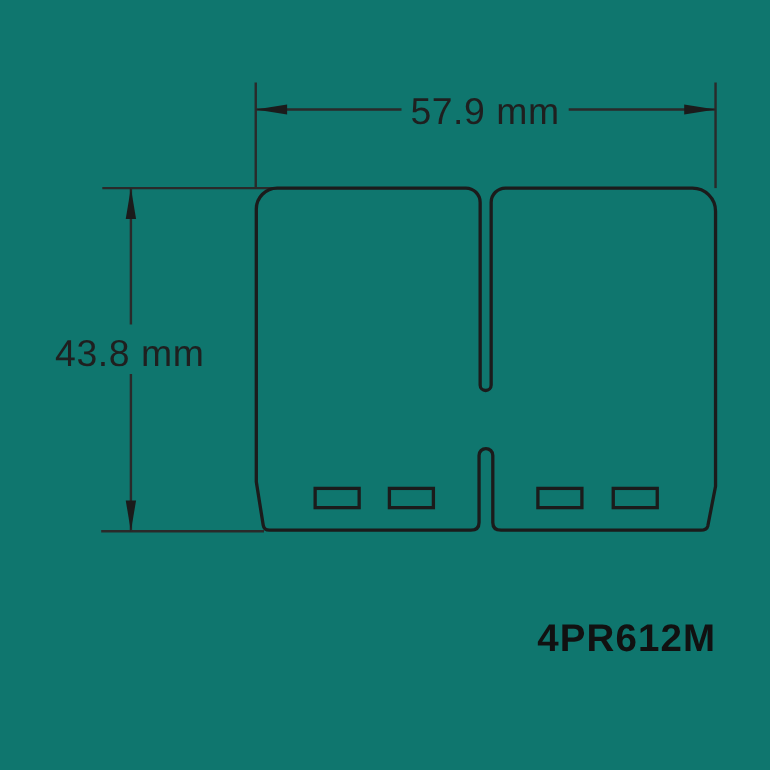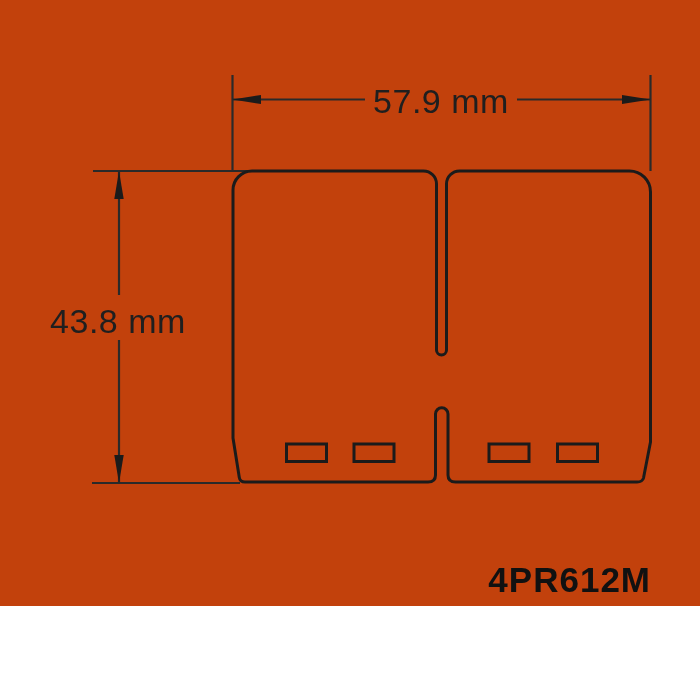--- a/index.html
+++ b/index.html
@@ -6,22 +6,22 @@
     margin: 0;
     padding: 0;
     width: 700px;
     height: 700px;
     background: #ffffff;
     font-family: "Liberation Sans", sans-serif;
   }
   .canvas {
     position: relative;
     width: 700px;
-    height: 606px;
-    background: #c2410c;
+    height: 700px;
+    background: #0f766e;
     overflow: hidden;
   }
   svg { display: block; }
   .outline {
     fill: none;
     stroke: #1b1b1b;
     stroke-width: 3;
     stroke-linejoin: round;
   }
   .slot-rect {

